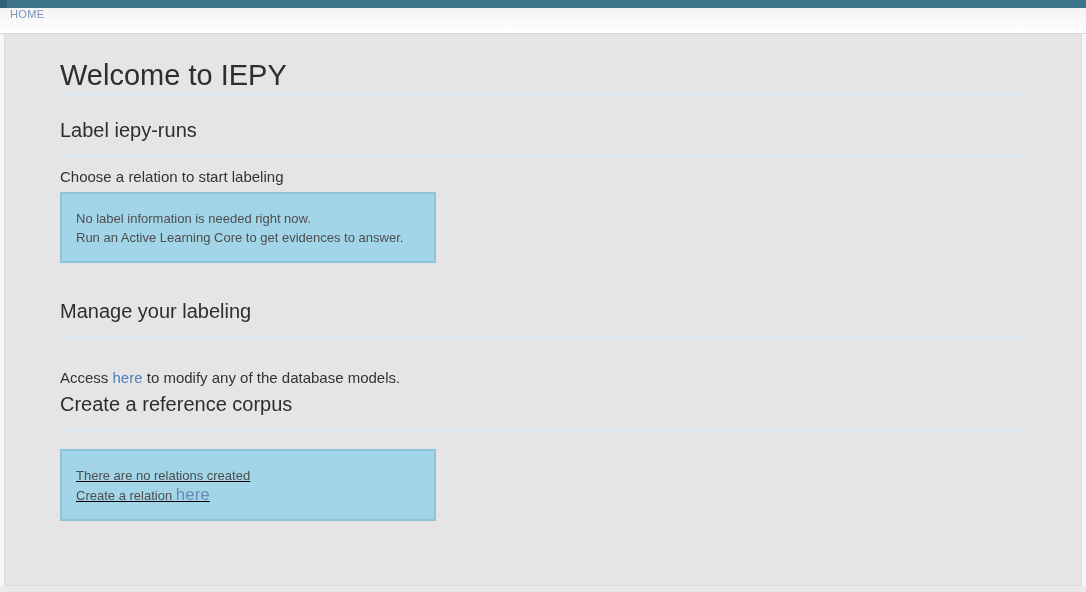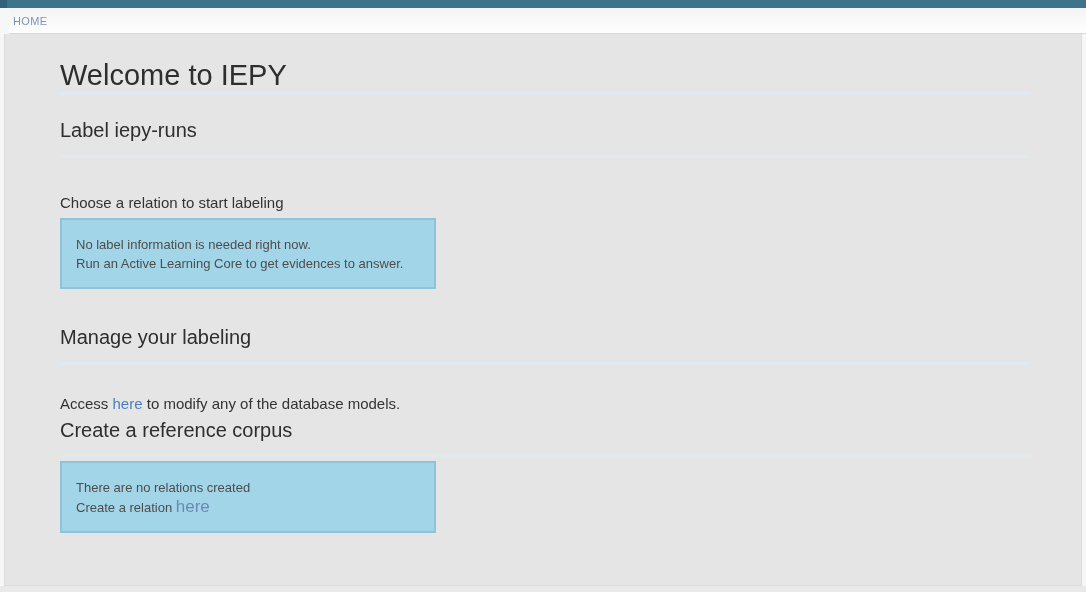--- a/index.html
+++ b/index.html
@@ -26,23 +26,21 @@
     width: 7px; height: 8px;
     background: #30627c;
   }
 
   
   .breadcrumb {
     height: 25px;
     background: linear-gradient(#f3f3f3, #ffffff);
     border-bottom: 1px solid #d8d8d8;
     display: flex;
-    align-items: center;
-    padding-left: 4px;
-    margin-left: 9px;
+    padding-left: 10px;
   }
   .breadcrumb a {
     font-size: 11px;
     letter-spacing: 0.4px;
     color: #7b93bd;
     text-decoration: none;
   }
 
   
   .card {
@@ -76,33 +74,33 @@
   #h2-label-runs   { margin-top: 24px; }
   #h2-manage-db    { margin-top: 37px; }
   #h2-ref-corpus   { margin-top: 7px; }
 
   p {
     margin: 0;
     font-size: 15px;
     line-height: 17px;
     color: #333333;
   }
-  .intro-label-runs { margin-top: 36px; }
+  .intro-label-runs { margin-top: 10px; }
   .access-line      { margin-top: 30px; }
   .intro-corpus     { margin-top: 28px; }
 
   .info-box {
     box-sizing: border-box;
     width: 376px;
     background: #a3d5e8;
     border: 2px solid #8ec3da;
     padding: 13px 14px 12px 14px;
   }
   .info-box-1 { margin-top: 7px; }
-  .info-box-2 { margin-top: 3px; }
+  .info-box-2 { margin-top: 17px; text-decoration: underline; }
   .info-box p {
     font-size: 13px;
     line-height: 15px;
     color: #4d4d4d;
     margin: 4px 0;
   }
 
   a.inline-link {
     color: #4d7fbe;
     text-decoration: none;

